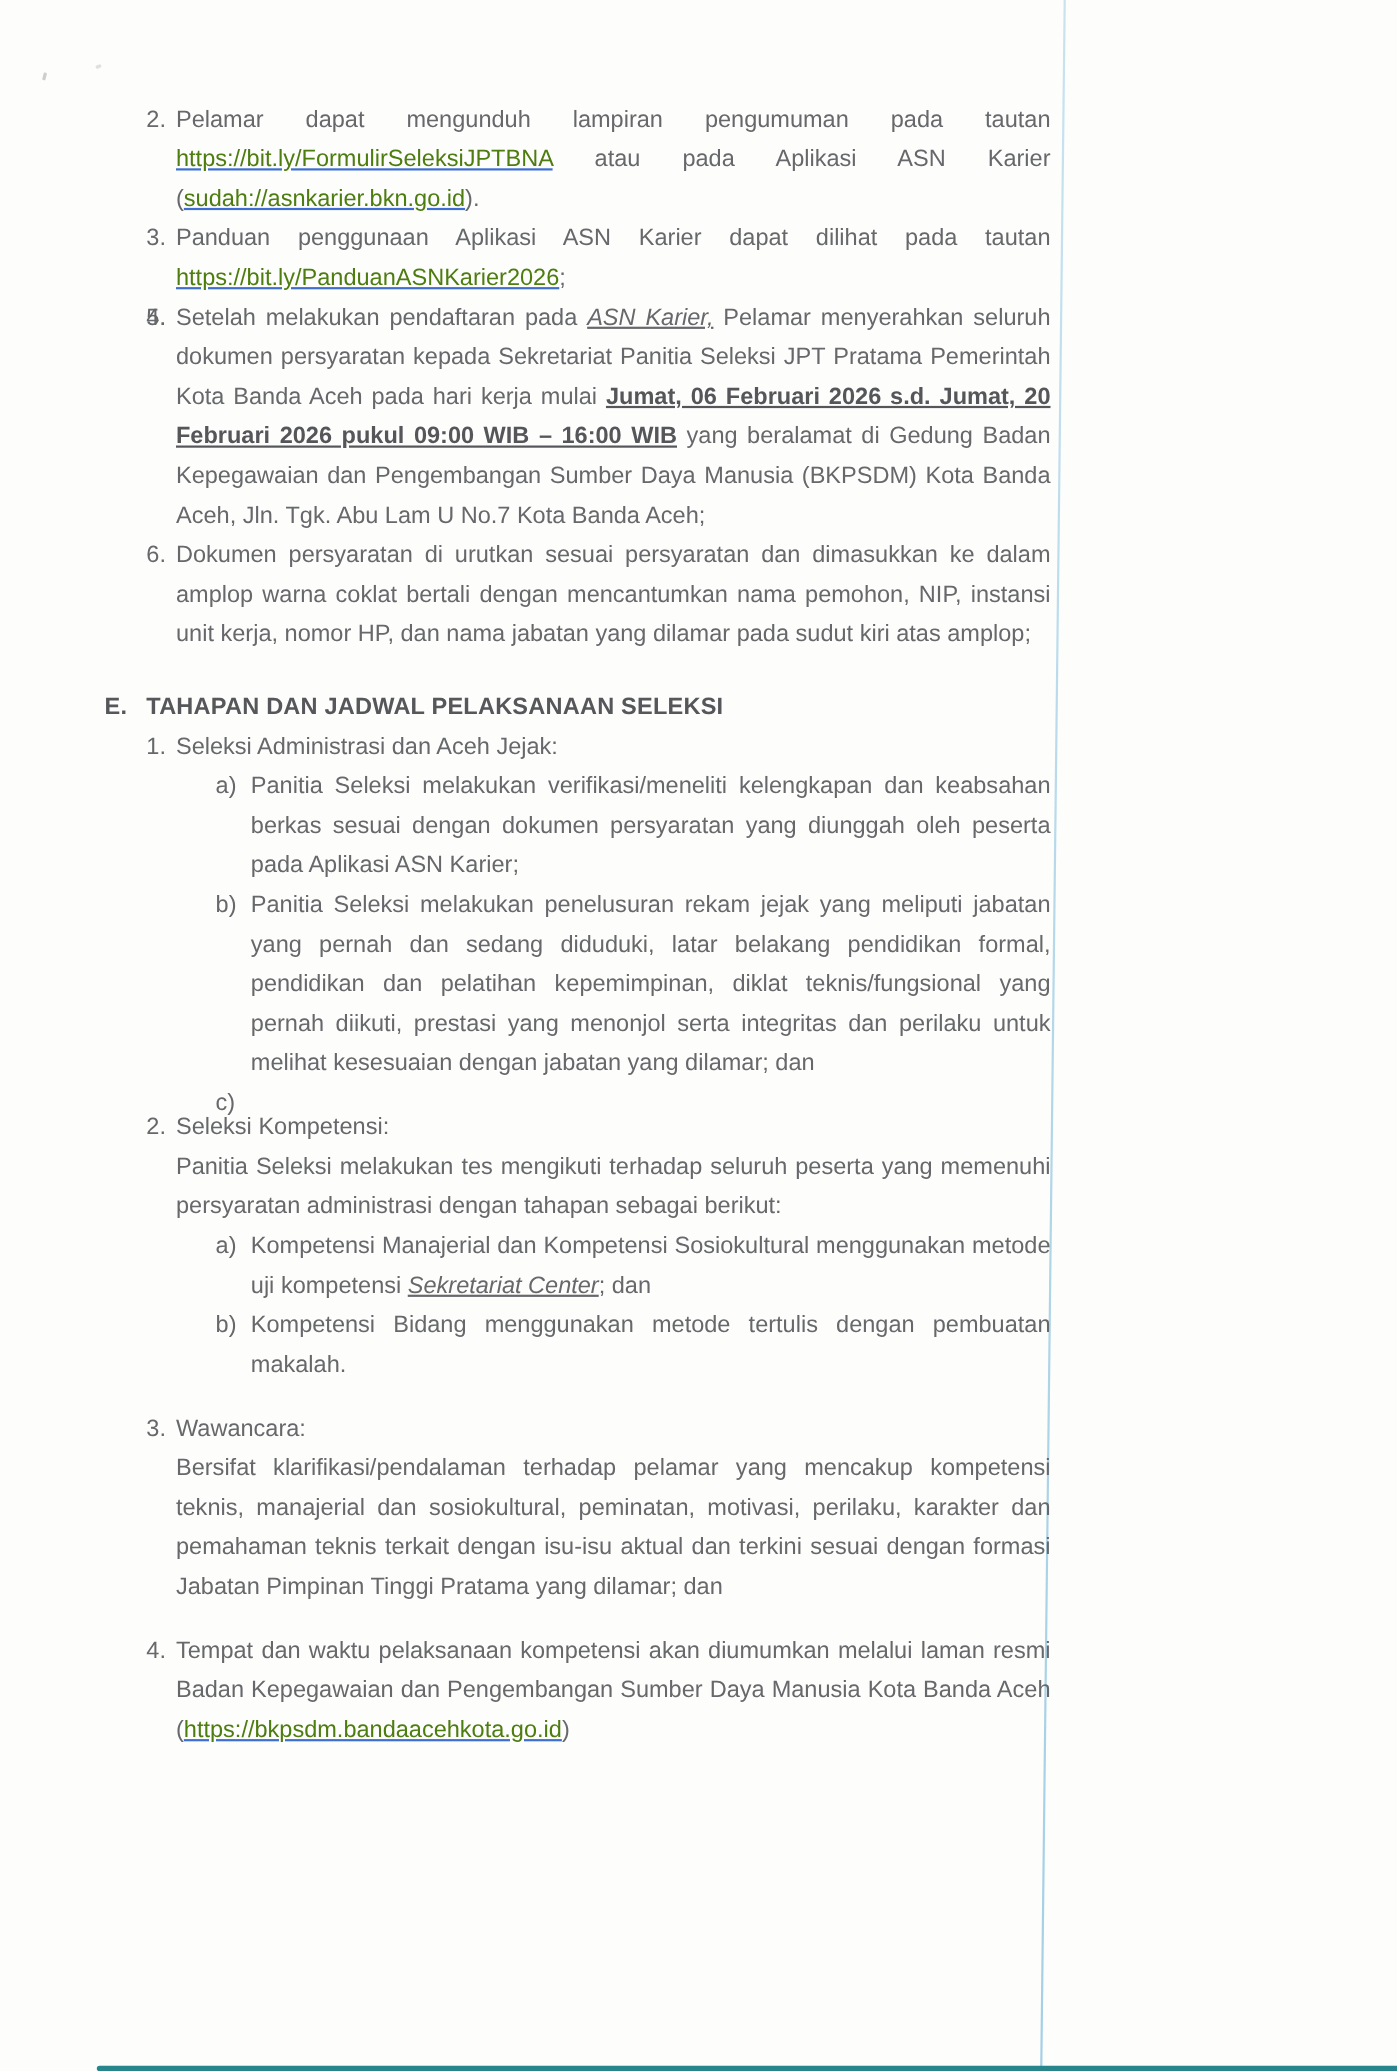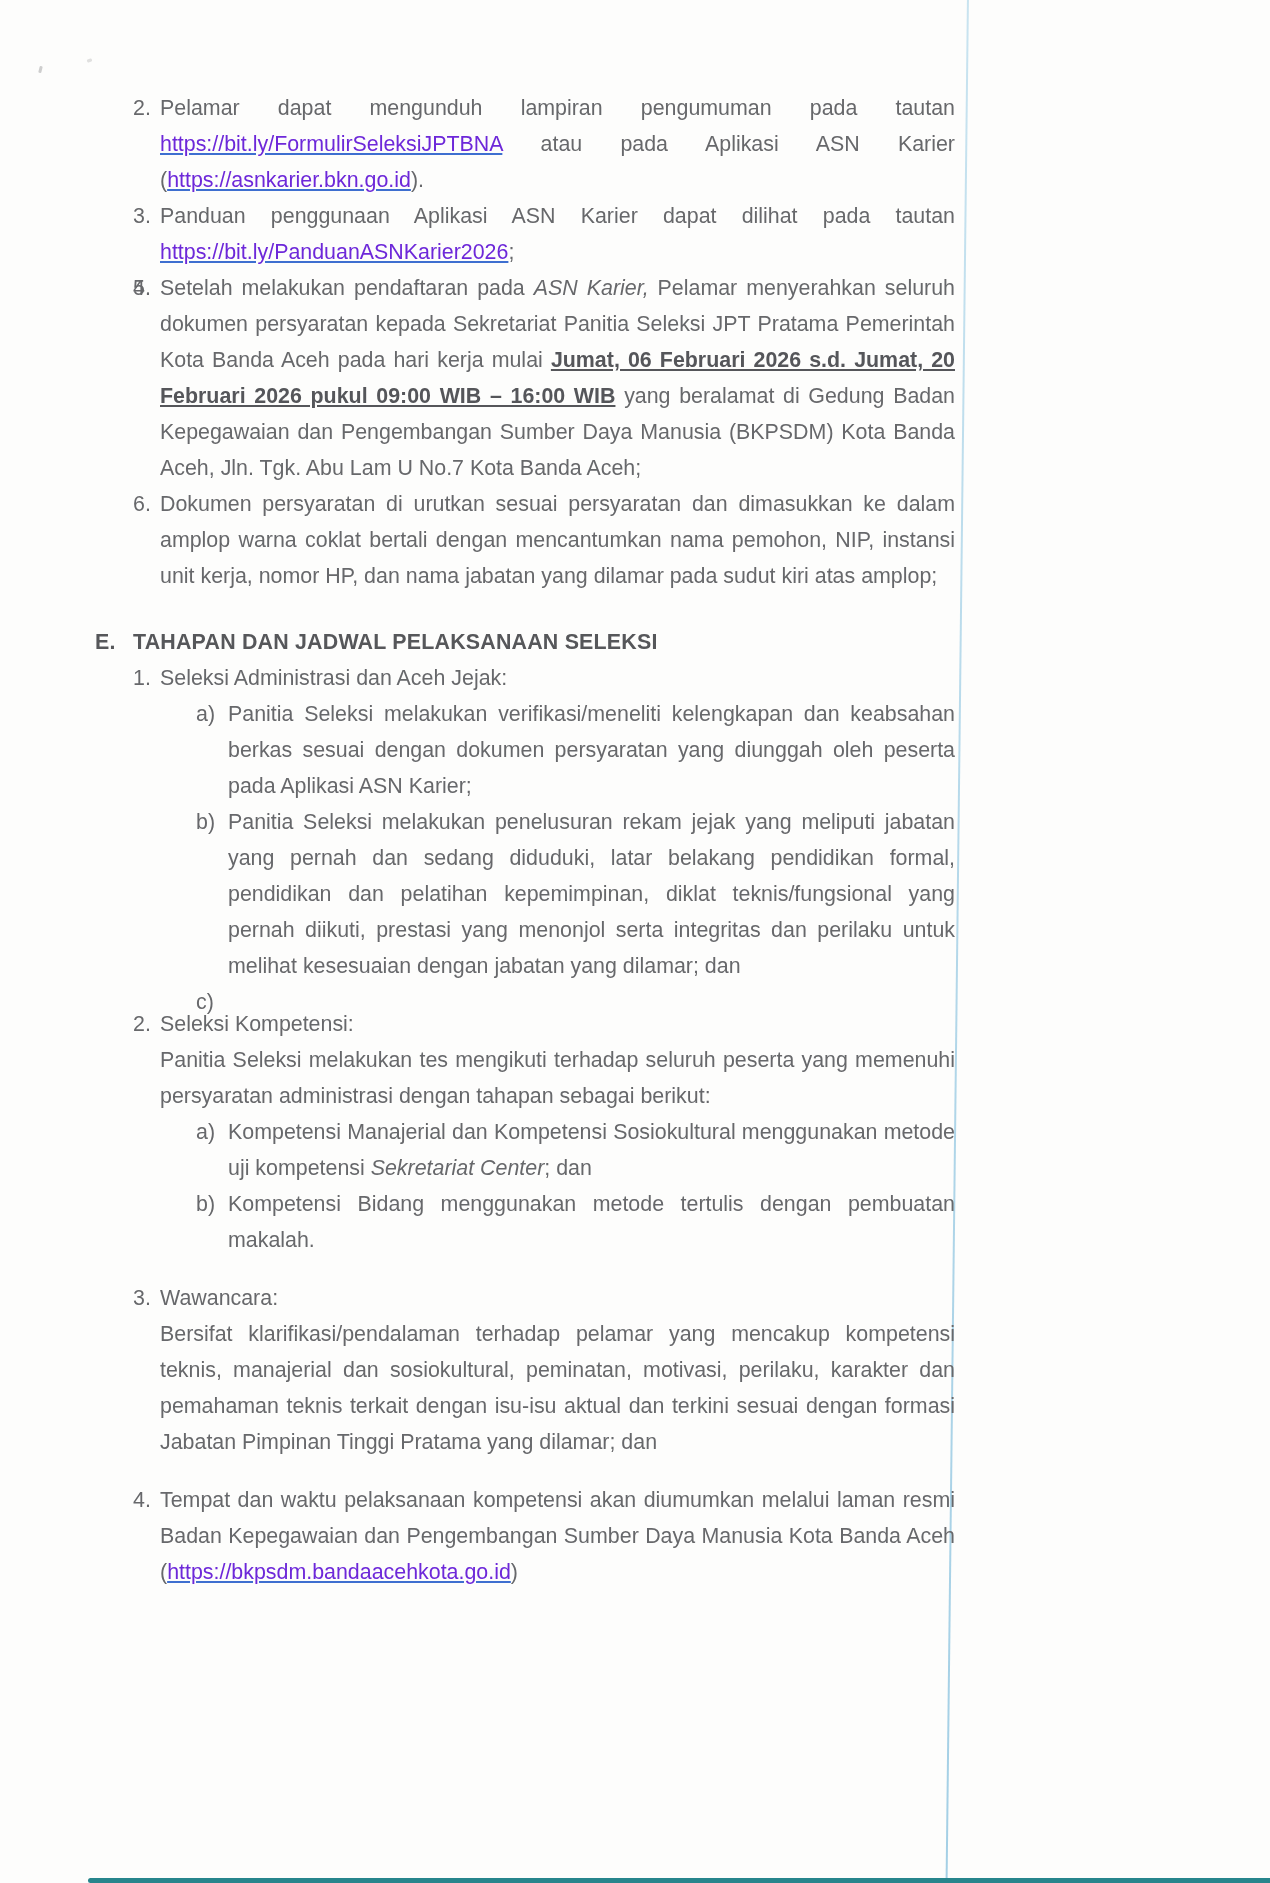--- a/index.html
+++ b/index.html
@@ -27,32 +27,32 @@
   .sec-head {
     position:relative;
     margin-top:30px;
     font-weight:700;
     color:#56575a;
     letter-spacing:0.2px;
   }
   .sec-head > .num { position:absolute; left:-38px; top:0; }
   .gap { margin-top:22px; }
   .lnk {
-    color:#6d28d9;
+    color:#4d7c0f;
     text-decoration:underline;
     text-decoration-color:#3e6fd0;
     white-space:nowrap;
     cursor:pointer;
   }
   .bu {
     font-weight:700;
     text-decoration:underline;
     color:#55565a;
   }
-  .it { font-style:italic; }
+  .it { font-style:italic;text-decoration:underline; }
   
   .vline {
     position:absolute;
     top:-6px; left:967px;
     width:2px; height:1905px;
     background:linear-gradient(180deg, #c6e2ef 0%, #abd3e7 60%, #9fcde4 100%);
     transform:rotate(0.65deg);
     transform-origin:top center;
     opacity:0.95;
   }
@@ -78,21 +78,21 @@
 <div class="page">
 
   <div class="speck s1"></div>
   <div class="speck s2"></div>
   <div class="vline"></div>
   <div class="bbar"></div>
 
   <div class="content">
 
     <div class="l1">
-      <span class="num">2.</span><span>Pelamar dapat mengunduh lampiran pengumuman pada tautan </span><a class="lnk">https://bit.ly/FormulirSeleksiJPTBNA</a><span> atau pada Aplikasi ASN Karier (</span><a class="lnk">https://asnkarier.bkn.go.id</a><span>).</span>
+      <span class="num">2.</span><span>Pelamar dapat mengunduh lampiran pengumuman pada tautan </span><a class="lnk">https://bit.ly/FormulirSeleksiJPTBNA</a><span> atau pada Aplikasi ASN Karier (</span><a class="lnk">sudah://asnkarier.bkn.go.id</a><span>).</span>
     </div>
 
     <div class="l1">
       <span class="num">3.</span><span>Panduan penggunaan Aplikasi ASN Karier dapat dilihat pada tautan </span><a class="lnk">https://bit.ly/PanduanASNKarier2026</a><span>;</span>
     </div>
 
     <div class="l1">
       <span class="num">4.</span>
     </div>
 

